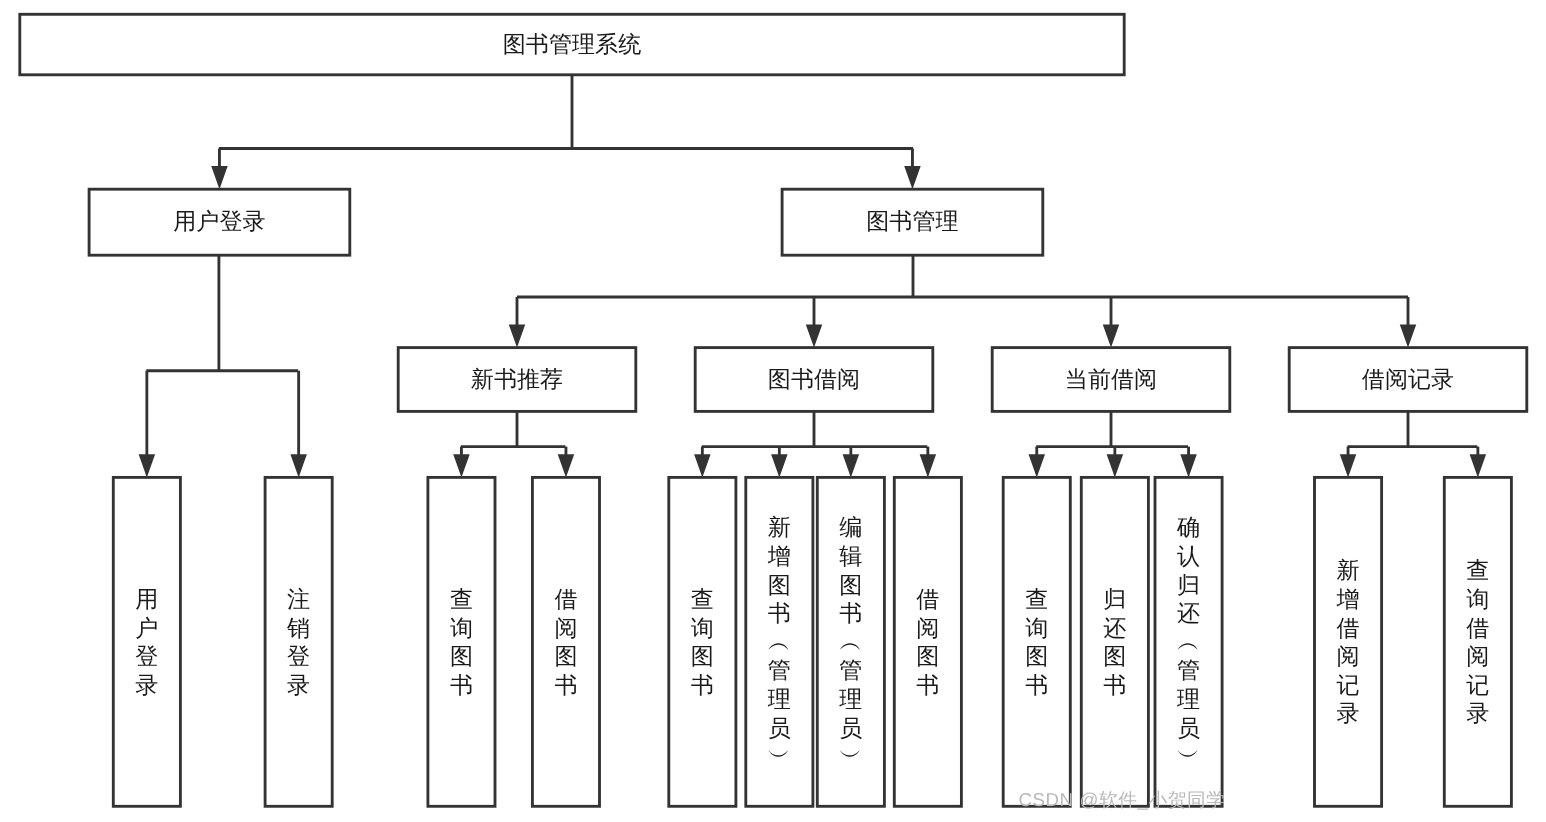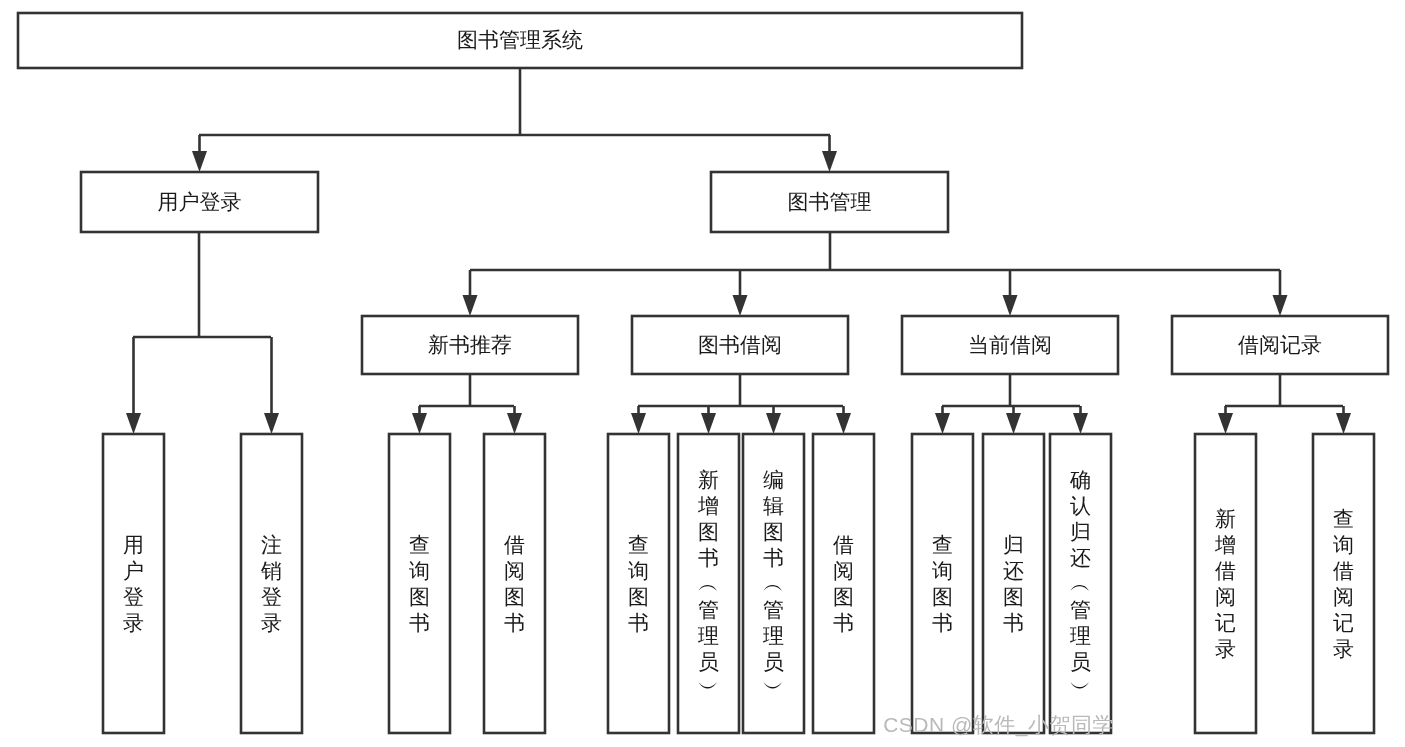--- a/index.html
+++ b/index.html
@@ -52,21 +52,21 @@
     font-family: "Liberation Sans", "DejaVu Sans", sans-serif;
     font-size: 21px;
     fill: #1a1a1a;
     text-anchor: middle;
   }
   .watermark {
     position: absolute;
     right: 14px;
     bottom: 8px;
     font-family: "Liberation Sans", "DejaVu Sans", sans-serif;
-    font-size: 21px;
+    font-size: 17px;
     color: #b9b9b9;
     letter-spacing: 0.5px;
     white-space: nowrap;
     pointer-events: none;
   }
 </style>
 </head>
 <body>
 
 <div id="diagram-root">

